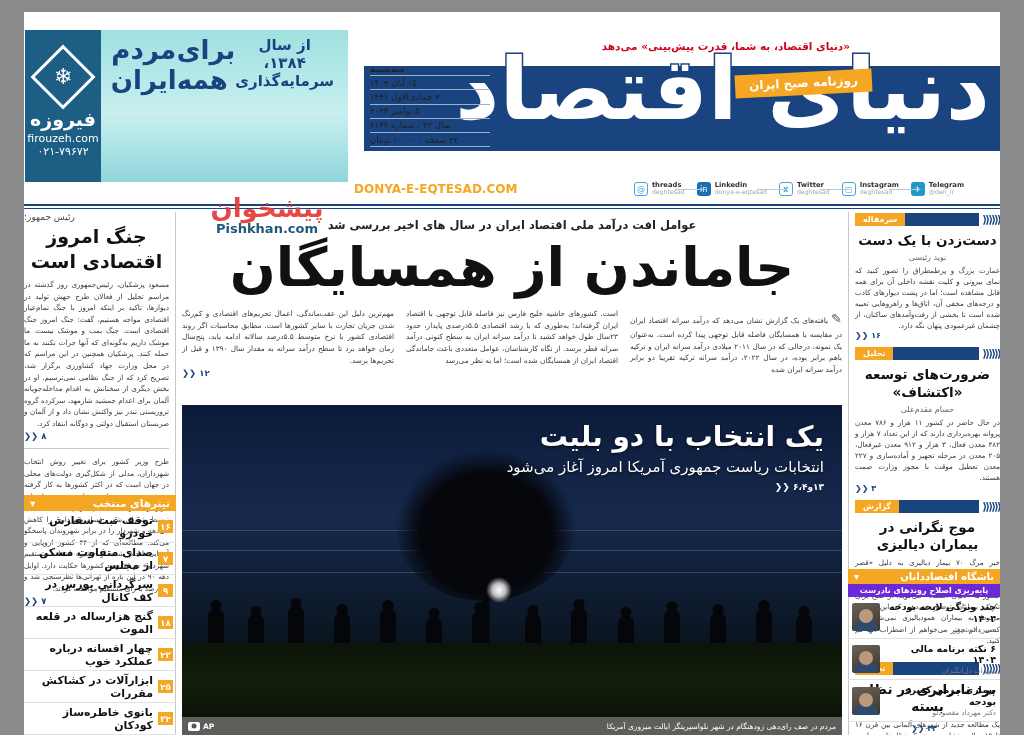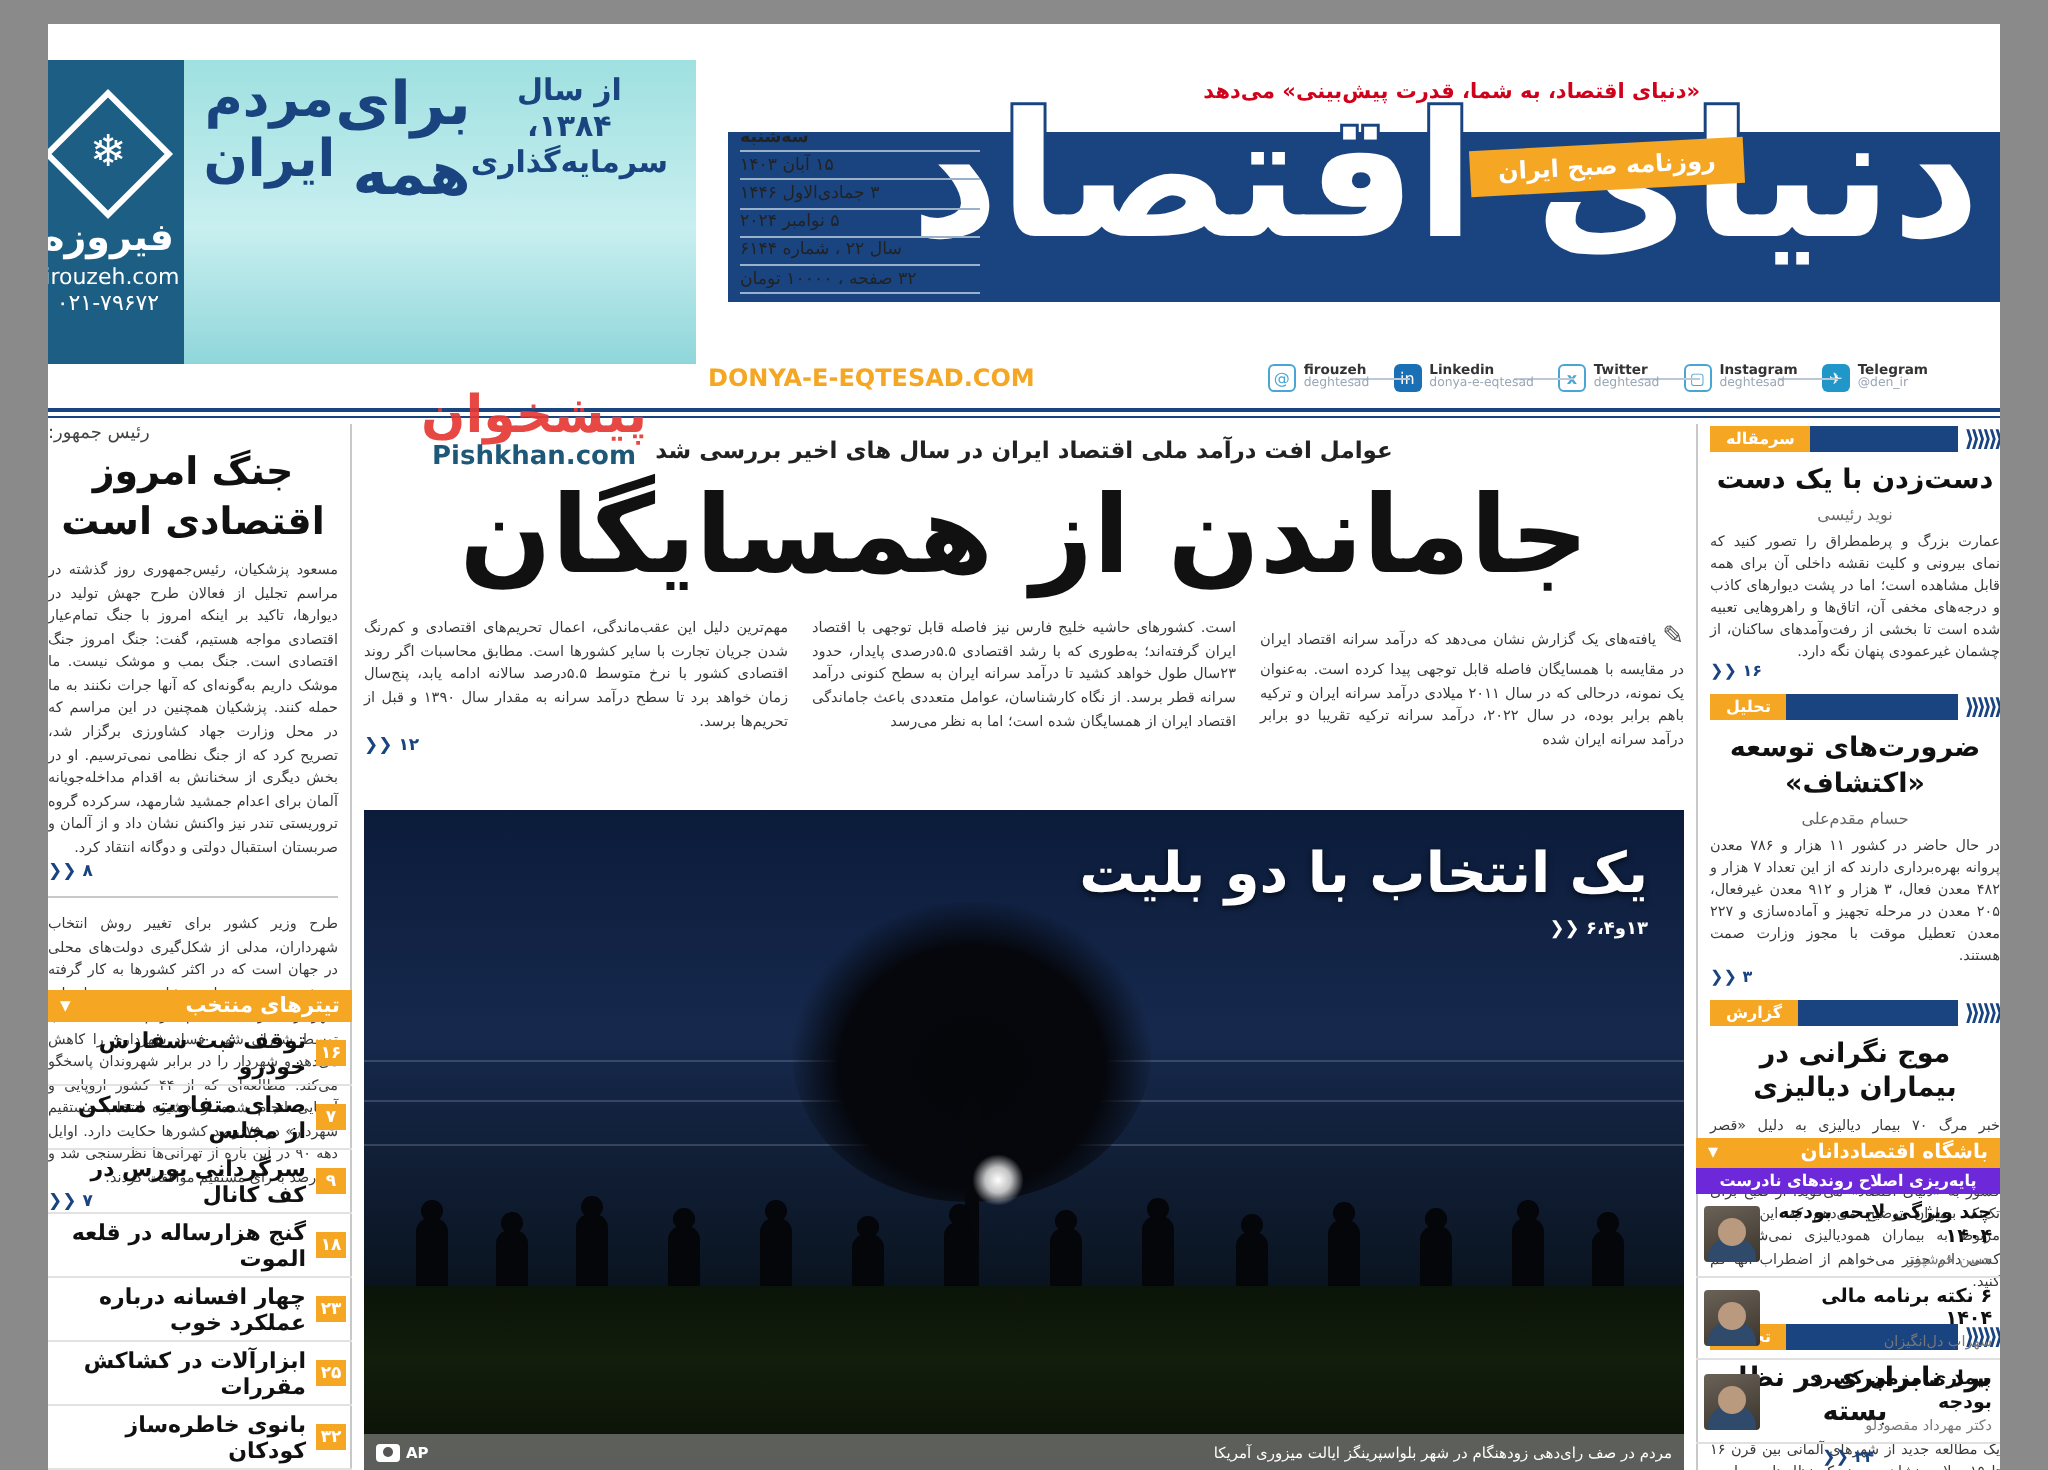--- a/index.html
+++ b/index.html
@@ -110,21 +110,21 @@
     display: flex; direction: rtl;
   }
   .ad-left {
     flex: 1 1 auto;
     background: linear-gradient(180deg,#9fe0e0 0%, #c9eff0 55%, #8fd6da 100%);
     position: relative;
     display: flex; flex-direction: row; justify-content: center;
     padding: 6px 14px 6px 10px;
   }
   .ad-l1 { font-size: 15px; font-weight: bold; color:#1a4480; text-align:center; margin-bottom:4px;}
-  .ad-l2 { font-size: 30px; font-weight: bold; color:#1a4480; text-align:right; line-height:1.15;}
+  .ad-l2 { font-size: 26px; font-weight: bold; color:#1a4480; text-align:left; line-height:1.15;}
   .ad-l3 { font-size: 26px; font-weight: bold; color:#1a4480; text-align:center; line-height:1.15;}
   .ad-right {
     width: 96px; background:#1d5f84; color:#fff;
     display:flex; flex-direction:column; align-items:center; justify-content:center;
     padding: 6px 2px;
   }
   .ad-diamond {
     width: 46px; height: 46px; border: 3px solid #fff;
     transform: rotate(45deg); display:flex; align-items:center; justify-content:center;
     margin-bottom: 8px;
@@ -372,21 +372,21 @@
         <div class="soc">
           <div class="soc-ic li">in</div>
           <div class="soc-tx">
             <div class="n">Linkedin</div>
             <div class="h">donya-e-eqtesad</div>
           </div>
         </div>
         <div class="soc">
           <div class="soc-ic th">@</div>
           <div class="soc-tx">
-            <div class="n">firouzeh</div>
+            <div class="n">threads</div>
             <div class="h">deghtesad</div>
           </div>
         </div>
       </div>
     </div>
 
     <div class="watermark">
       <div class="wm-fa">پیشخوان</div>
       <div class="wm-en">Pishkhan.com</div>
     </div>
@@ -517,20 +517,21 @@
           <div class="ph-fig" style="left:73%; height:59px;"></div>
           <div class="ph-fig" style="left:80%; height:56px;"></div>
           <div class="ph-fig" style="left:87%; height:60px;"></div>
           <div class="ph-fig" style="left:93%; height:54px;"></div>
         </div>
 
         <div class="ph-ground"></div>
 
         <div class="ph-title">
           <div class="ph-t1">یک انتخاب با دو بلیت</div>
+          <div class="ph-t2">انتخابات ریاست جمهوری آمریکا امروز آغاز می‌شود</div>
           <div class="ph-t3">۱۳و۶،۴ ❮❮</div>
         </div>
 
         <div class="ph-caption">
           <div class="ph-cap-t">مردم در صف رای‌دهی زودهنگام در شهر بلواسپرینگز ایالت میزوری آمریکا</div>
           <div class="ph-credit">
             <div class="ph-cam"></div>
             <div class="ph-cam-tx">AP</div>
           </div>
         </div>

